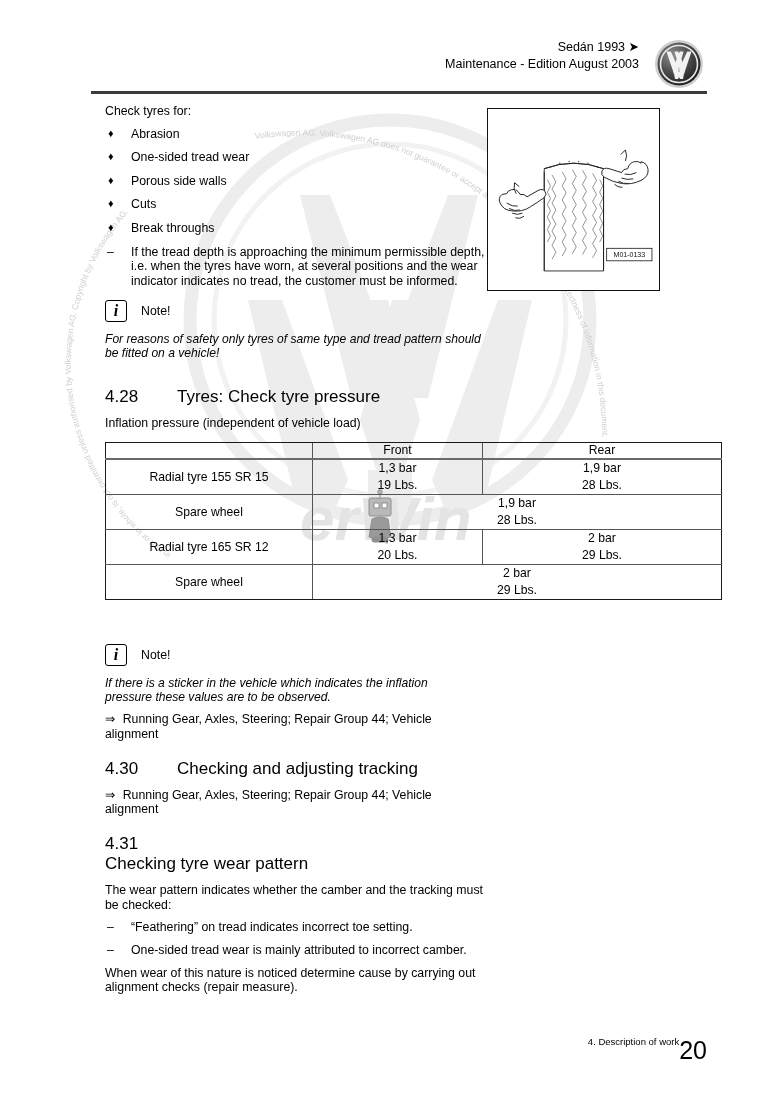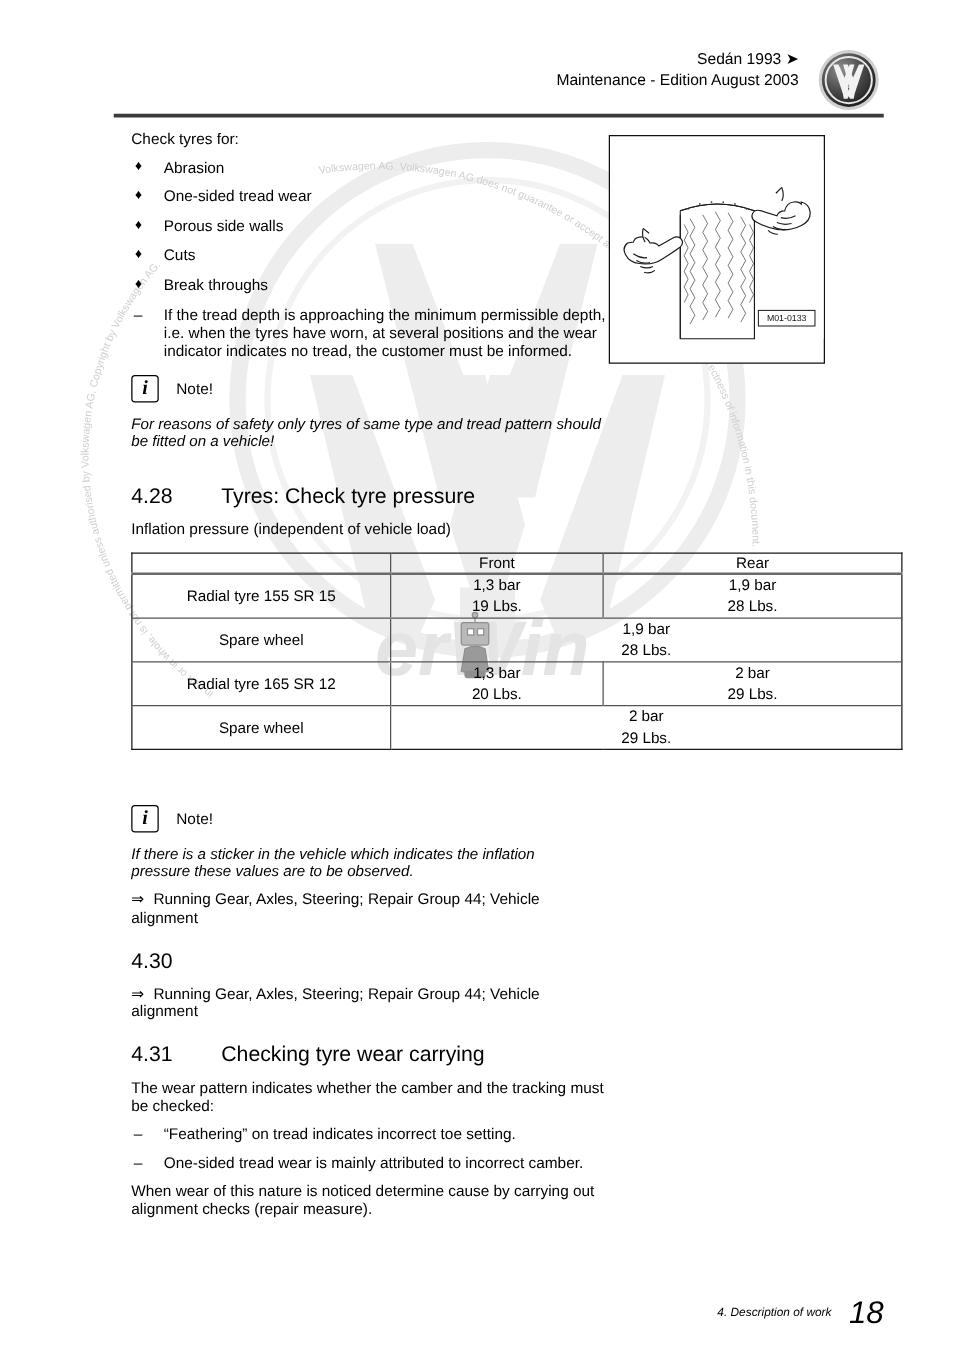--- a/index.html
+++ b/index.html
@@ -201,25 +201,24 @@
     z-index: 3;
   }
 
   
   #footer {
     position: absolute;
     left: 91px;
     top: 1036px;
     width: 616px;
     display: flex;
-    align-items: center;
+    align-items: flex-start;
     justify-content: flex-end;
-    gap: 14px;
+    gap: 0;
     z-index: 2;
-    font-style: italic;
   }
   #footer .f-text { font-size: 9.5px; }
   #footer .f-page { font-size: 25px; }
 </style>
 </head>
 <body>
 
 <div id="page">
 
   <svg id="watermark" viewBox="0 0 774 1095" xmlns="http://www.w3.org/2000/svg">
@@ -458,42 +457,43 @@
       <div class="note-text" style="width:360px;">If there is a sticker in the vehicle which indicates the inflation pressure these values are to be observed.</div>
     </div>
 
     <p class="ref-line">
       <span class="arrow">⇒</span>
       <span>Running Gear, Axles, Steering; Repair Group 44; Vehicle alignment</span>
     </p>
 
     <div class="h-sec" style="margin-top:18px;">
       <span class="h-num">4.30</span>
+      <span class="h-title">Checking and adjusting tracking</span>
     </div>
     <p class="ref-line">
       <span class="arrow">⇒</span>
       <span>Running Gear, Axles, Steering; Repair Group 44; Vehicle alignment</span>
     </p>
 
-    <div class="h-sec" style="margin-top:18px;">
+    <div class="h-sec" style="margin-top:18px;flex-direction:column;">
       <span class="h-num">4.31</span>
-      <span class="h-title">Checking tyre wear carrying</span>
+      <span class="h-title">Checking tyre wear pattern</span>
     </div>
     <p class="para" style="width:380px;">The wear pattern indicates whether the camber and the tracking must be checked:</p>
 
     <div class="dash-item">
       <span class="dsym">–</span>
       <span>“Feathering” on tread indicates incorrect toe setting.</span>
     </div>
     <div class="dash-item">
       <span class="dsym">–</span>
       <span>One-sided tread wear is mainly attributed to incorrect camber.</span>
     </div>
 
     <p class="para" style="width:380px;margin-top:2px;">When wear of this nature is noticed determine cause by carrying out alignment checks (repair measure).</p>
   </div>
 
   <div id="footer">
     <span class="f-text">4. Description of work</span>
-    <span class="f-page">18</span>
+    <span class="f-page">20</span>
   </div>
 
 </div>
 
 </body></html>

